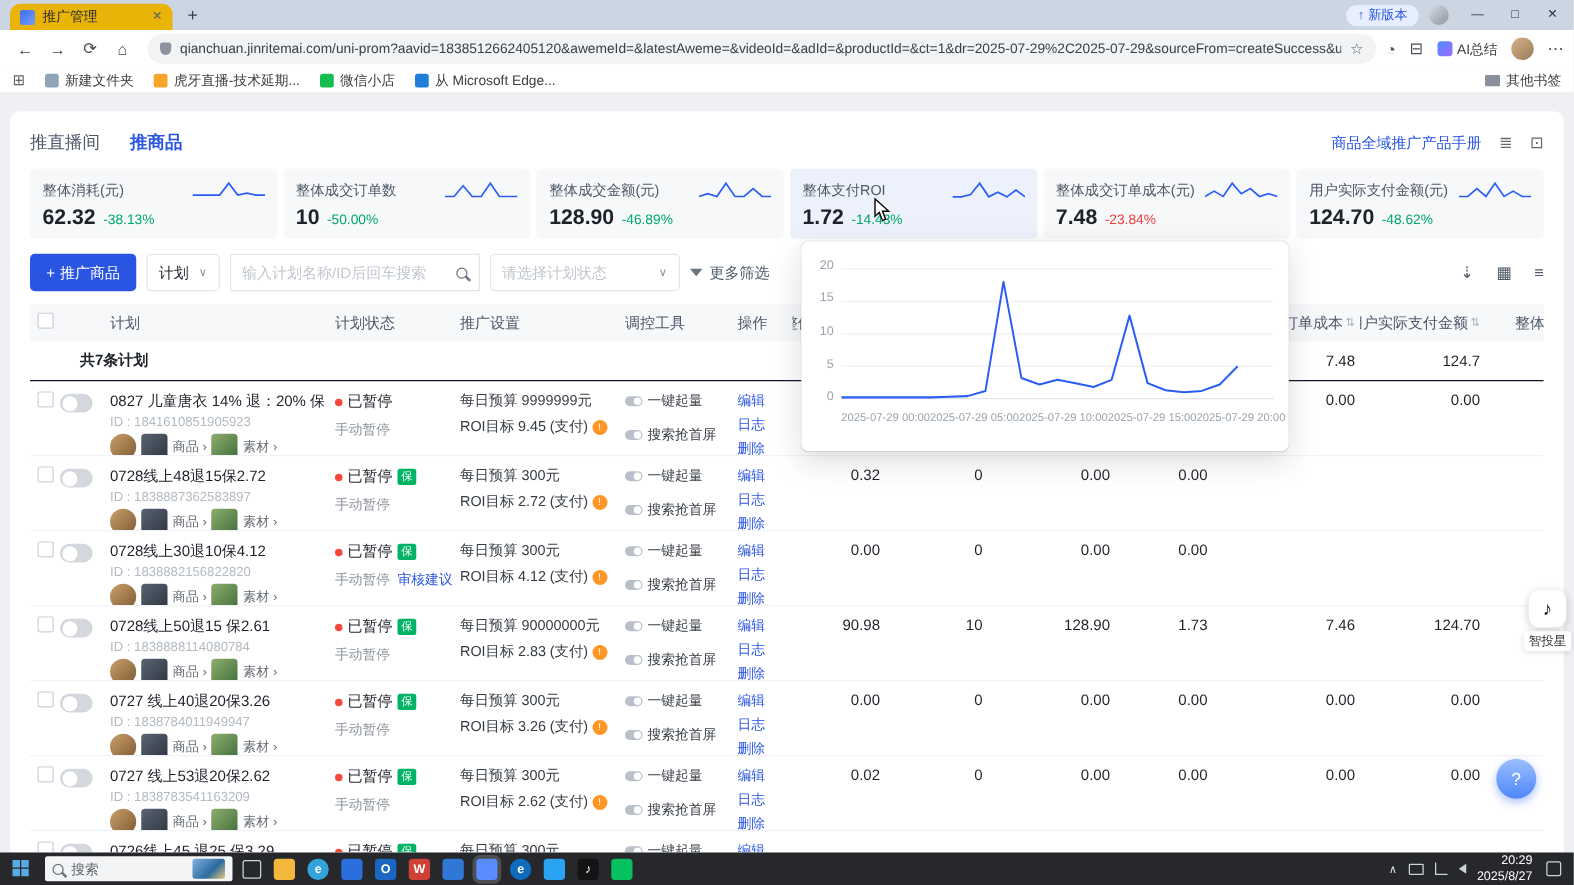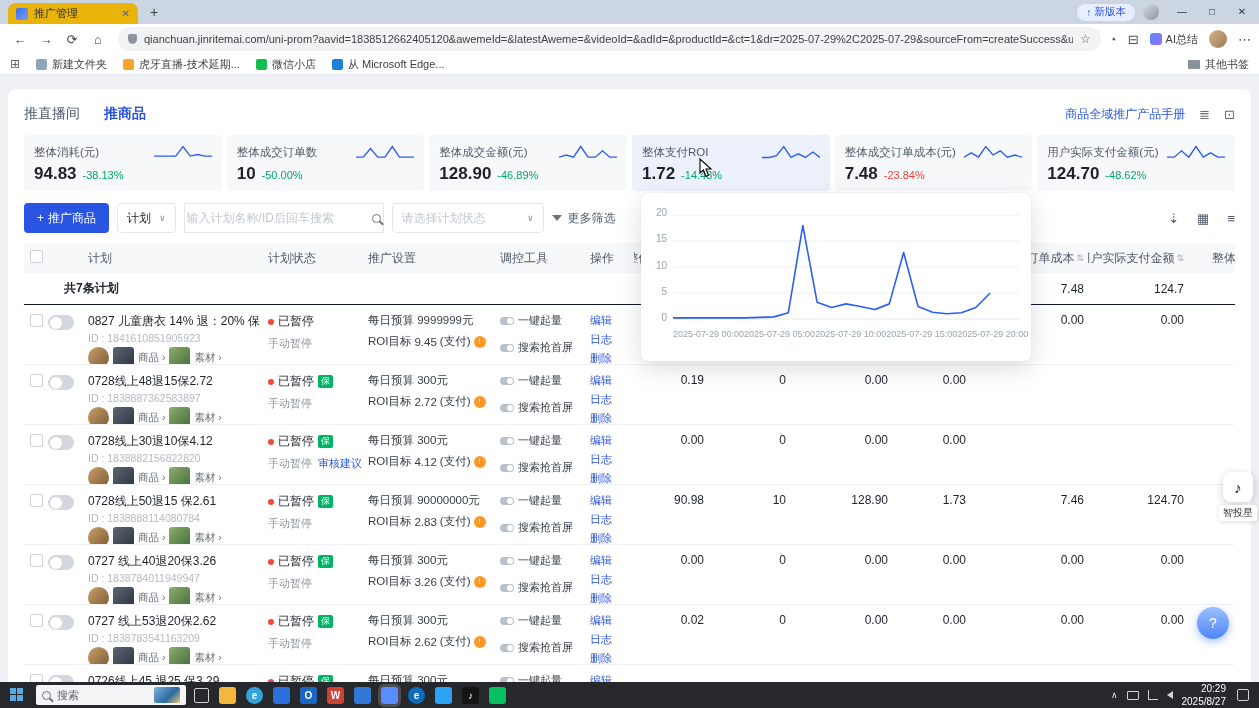--- a/index.html
+++ b/index.html
@@ -48,21 +48,21 @@
   .card-top{display:flex;justify-content:space-between;align-items:center;gap:4px}
   .card-title{font-size:11.5px;color:#4e5969;white-space:nowrap;overflow:hidden}
   .spark{width:58px;height:20px;flex:none}
   .card-val{display:flex;align-items:baseline;gap:6px;margin-top:2px}
   .v{font-size:17px;font-weight:bold;color:#1d2129}
   .d{font-size:11px}
   .toolbar{display:flex;align-items:center;gap:8px;margin-top:12px;height:30px}
   .btn-primary{background:var(--accent);color:#fff;font-size:12px;height:30px;padding:0 13px;border-radius:4px;display:flex;align-items:center;gap:4px}
   .sel{height:30px;border:1px solid #e5e6eb;border-radius:4px;display:flex;align-items:center;gap:8px;padding:0 9px;font-size:12px;color:#1d2129;background:#fff}
   .chev{color:#86909c;font-size:9px}
-  .search{width:200px;height:30px;border:1px solid #e5e6eb;border-radius:0;display:flex;align-items:center;padding:0 2px;}
+  .search{width:200px;height:30px;border:1px solid #e5e6eb;border-radius:0;display:flex;align-items:center;padding:0 9px;}
   .search input{border:0;outline:0;flex:1;font-size:12px;background:transparent;min-width:0;font-family:inherit}
   .search input::placeholder{color:#c2c7cf}
   .mag{width:9px;height:9px;border:1.5px solid #6b7280;border-radius:50%;position:relative;flex:none}
   .mag::after{content:"";position:absolute;width:5px;height:1.5px;background:#6b7280;transform:rotate(45deg);right:-4px;bottom:-2px}
   .sel.ph{color:#c2c7cf;width:152px;justify-content:space-between}
   .more{display:flex;align-items:center;gap:6px;font-size:12px;color:#4e5969}
   .funnel{width:0;height:0;border-left:5px solid transparent;border-right:5px solid transparent;border-top:6px solid #6b7280}
   .tb-right{margin-left:auto;display:flex;gap:18px;color:#4e5969;font-size:13px}
   
   .tbl{margin-top:10px;overflow:hidden}
@@ -237,21 +237,21 @@
     <div class="cards">
 
         <div class="card">
           <div class="card-top">
             <span class="card-title">整体消耗(元)</span>
             <svg class="spark" viewBox="0 0 64 22" preserveAspectRatio="none">
               <polyline points="0.0,15.5 8.0,15.5 16.0,15.5 24.0,15.5 32.0,5.0 40.0,15.5 48.0,13.8 56.0,15.5 64.0,15.5" fill="none" stroke="#2a5cf6" stroke-width="1.5"></polyline>
             </svg>
           </div>
           <div class="card-val">
-            <span class="v">94.83</span>
+            <span class="v">62.32</span>
             <span class="d" style="color: rgb(0, 168, 104);">-38.13%</span>
           </div>
         </div>
 
         <div class="card">
           <div class="card-top">
             <span class="card-title">整体成交订单数</span>
             <svg class="spark" viewBox="0 0 64 22" preserveAspectRatio="none">
               <polyline points="0.0,16.7 8.0,16.7 16.0,7.3 24.0,16.7 32.0,16.7 40.0,5.0 48.0,16.7 56.0,16.7 64.0,16.7" fill="none" stroke="#2a5cf6" stroke-width="1.5"></polyline>
             </svg>
@@ -493,21 +493,21 @@
               <div class="tool-line">
                 <span class="msw"></span>
                 <span>搜索抢首屏</span>
               </div>
             </span>
             <span class="cell w-op c-op">
               <span>编辑</span>
               <span>日志</span>
               <span>删除</span>
             </span>
-            <span class="cell w-n1 num">0.19</span>
+            <span class="cell w-n1 num">0.32</span>
             <span class="cell w-n2 num">0</span>
             <span class="cell w-n3 num">0.00</span>
             <span class="cell w-n4 num">0.00</span>
             <span class="cell w-n5 num"></span>
             <span class="cell w-n6 num"></span>
             <span class="cell w-n7"></span>
           </div>
 
           <div class="trow">
             <span class="cell w-check"><span class="cb"></span></span>

